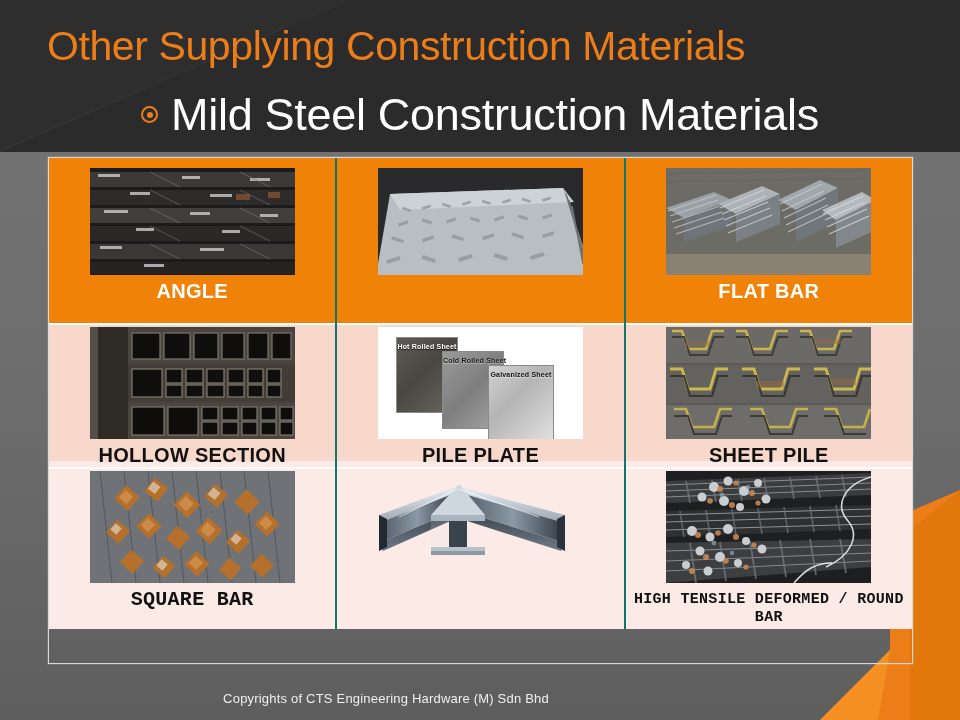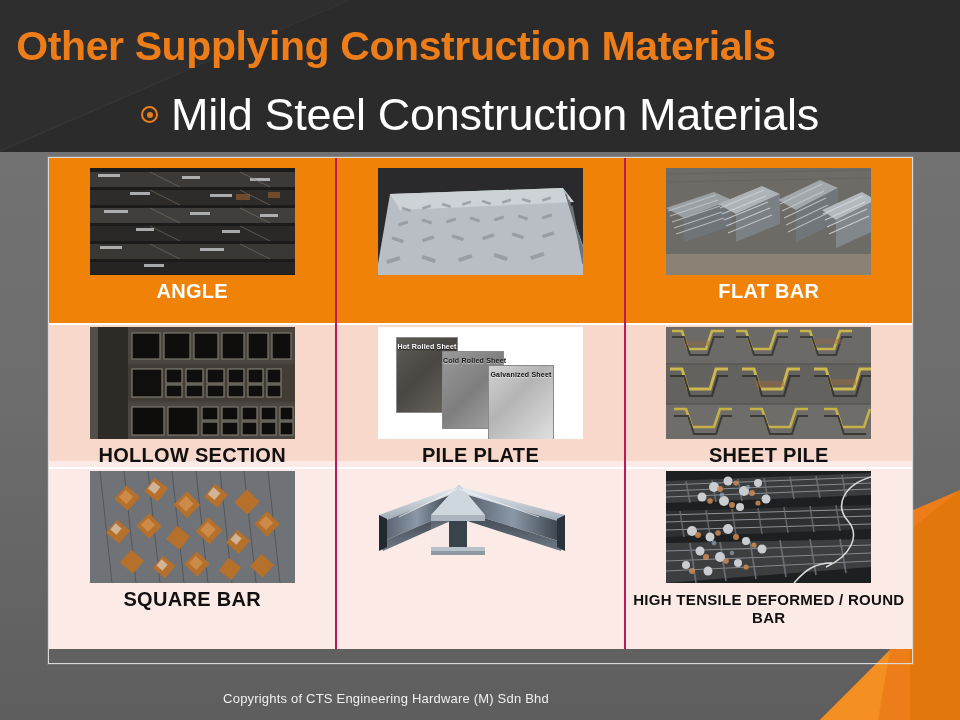--- a/index.html
+++ b/index.html
@@ -46,21 +46,21 @@
     border-bottom: 150px solid transparent;
   }
 
   .title {
     position: absolute;
     left: 0; top: 26px;
     width: 792px;
     text-align: center;
     color: #ED7D19;
     font-size: 41px;
-    font-weight: 700;
+    font-weight: 400;
     letter-spacing: -0.4px;
     line-height: 1;
     z-index: 4;
     white-space: nowrap;
   }
 
   .subtitle-row {
     position: absolute;
     left: 0; top: 92px;
     width: 960px;
@@ -118,30 +118,30 @@
     z-index: 3;
     box-shadow: 0 0 0 1px rgba(255,255,255,0.12);
   }
   .mat-row {
     display: flex;
     flex: none;
     width: 100%;
   }
   .mat-row.r1 { height: 167px; background: #F08208; }
   .mat-row.r2 { height: 136px; background: #F8D8CB; align-items: center; }
-  .mat-row.r3 { height: 188px; background: #FBEAE5; }
+  .mat-row.r3 { height: 168px; background: #FBEAE5; font-family: Liberation Mono, monospace; }
 
   .mat-cell {
     flex: 1 1 0;
     position: relative;
     display: flex;
     flex-direction: column;
     align-items: center;
     justify-content: flex-start;
-    border-right: 2px solid #be185d;
+    border-right: 2px solid #0f766e;
     box-sizing: border-box;
     overflow: hidden;
   }
   .mat-cell:last-child { border-right: none; }
   .mat-row.r1 .mat-cell,
   .mat-row.r2 .mat-cell { border-bottom: 2px solid #ffffff; }
 
   .thumb {
     margin-top: 10px;
     width: 205px;

